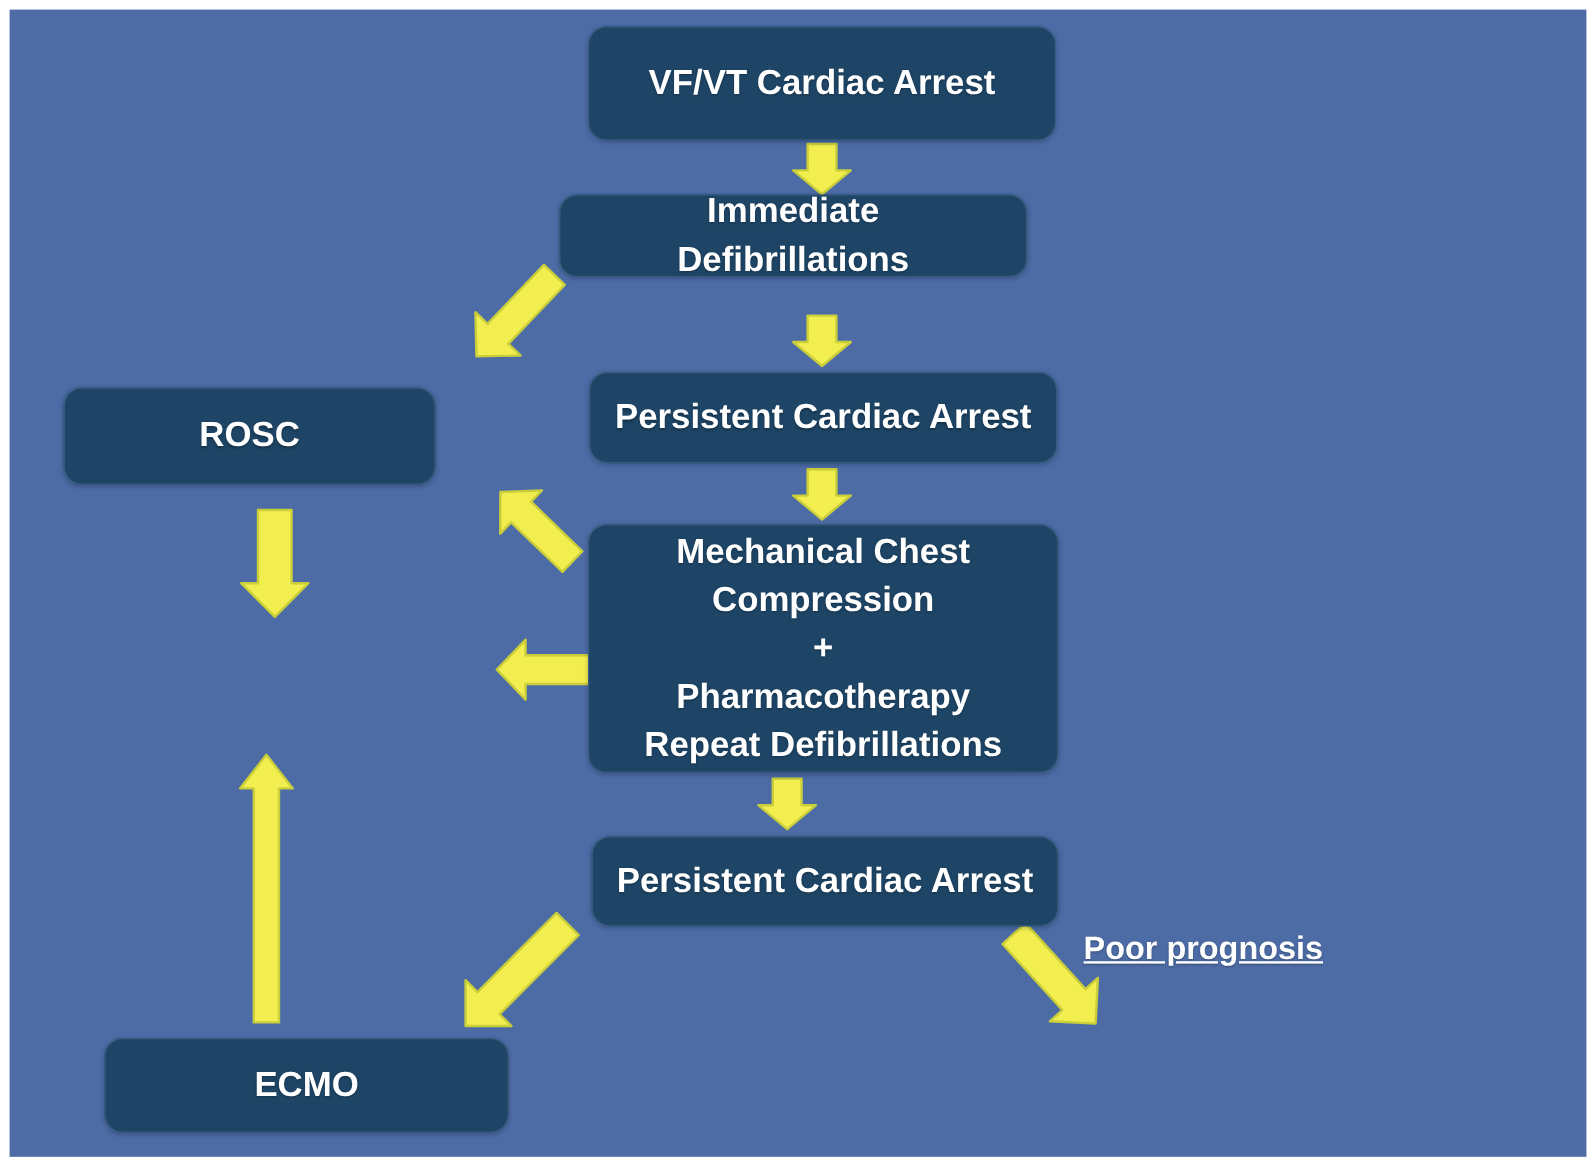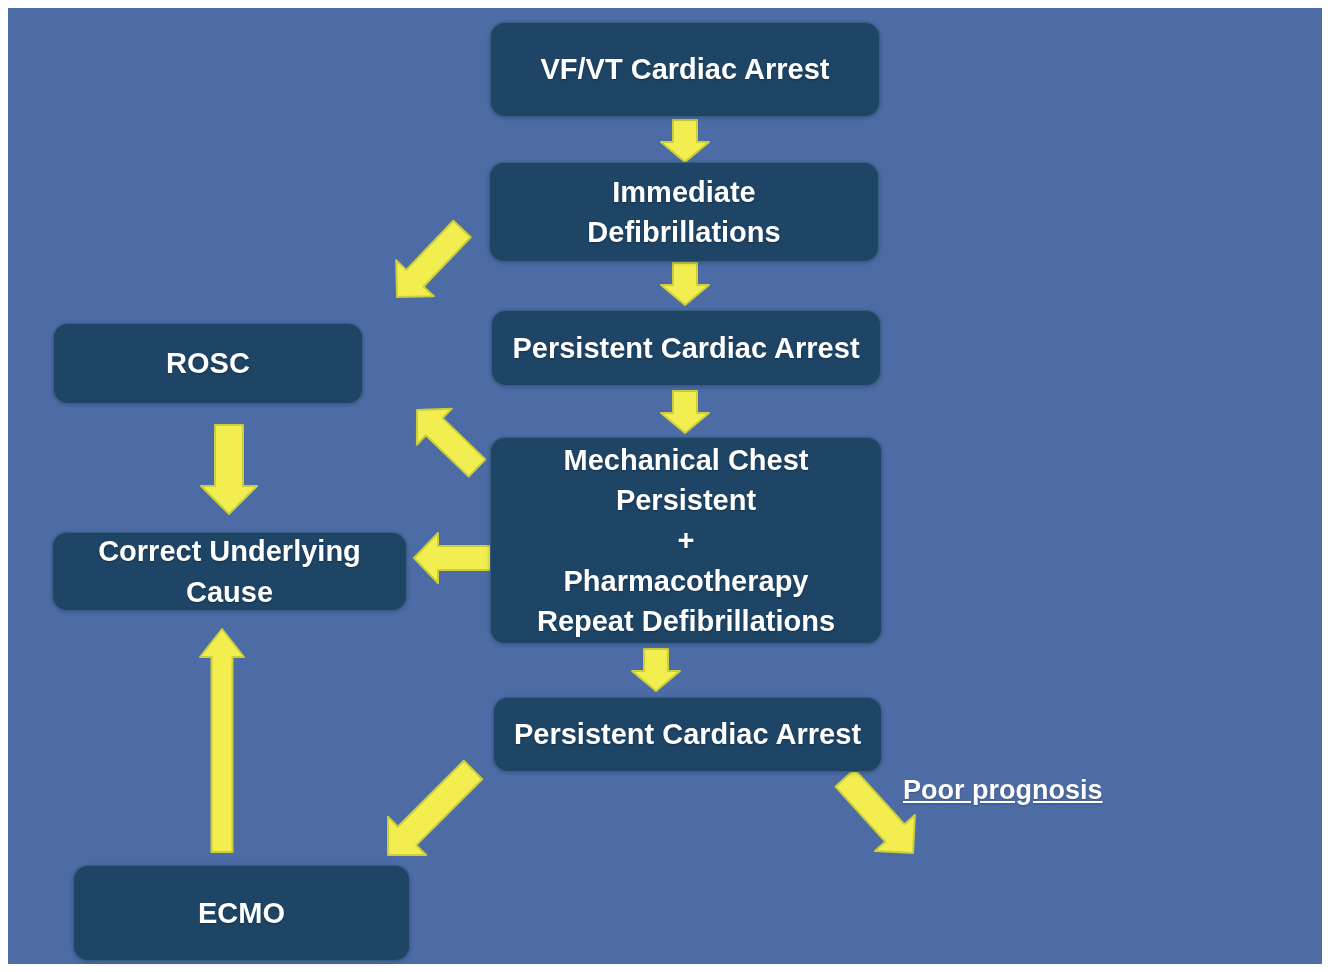--- a/index.html
+++ b/index.html
@@ -78,50 +78,46 @@
       <polygon points="644,649 644,671 632,671 656,691 680,671 668,671 668,649" class="arrow"></polygon>
       <polygon points="232.5,852 232.5,657 244,657 222,629 200,657 211.5,657 211.5,852" class="arrow"></polygon>
       <polygon points="463.8,760.8 397.9,826.7 388,816.8 388,855 426.2,855 416.3,845.1 482.2,779.2" class="arrow"></polygon>
       <polygon points="835.4,786.7 885.2,841.7 874.9,851.1 913,853 914.9,814.9 904.5,824.3 854.6,769.3" class="arrow"></polygon>
     </svg>
 
   <div class="node" style="left:490px;top:22px;width:390px;height:95px">
     <span class="node-label">VF/VT Cardiac Arrest</span>
   </div>
 
-  <div class="node" style="left:489px;top:162px;width:390px;height:100px">
+  <div class="node" style="left:466px;top:162px;width:390px;height:69px">
     <span class="node-label">Immediate
 Defibrillations</span>
   </div>
 
   <div class="node" style="left:491px;top:310px;width:390px;height:76px">
     <span class="node-label">Persistent Cardiac Arrest</span>
   </div>
 
   <div class="node" style="left:490px;top:437px;width:392px;height:207px">
     <span class="node-label">Mechanical Chest
-Persistent
+Compression
 +
 Pharmacotherapy
 Repeat Defibrillations</span>
   </div>
 
   <div class="node" style="left:493px;top:697px;width:389px;height:75px">
     <span class="node-label">Persistent Cardiac Arrest</span>
   </div>
 
   <div class="node" style="left:53px;top:323px;width:310px;height:81px">
     <span class="node-label">ROSC</span>
   </div>
 
-  <div class="node" style="left:52px;top:532px;width:355px;height:79px">
-    <span class="node-label">Correct Underlying
-Cause</span>
-  </div>
 
-  <div class="node" style="left:73px;top:865px;width:337px;height:96px">
+  <div class="node" style="left:87px;top:865px;width:337px;height:79px">
     <span class="node-label">ECMO</span>
   </div>
 
 
 
   <div class="edge-label" style="left:903px;top:775px">Poor prognosis</div>
 </div>
 
 </body></html>

